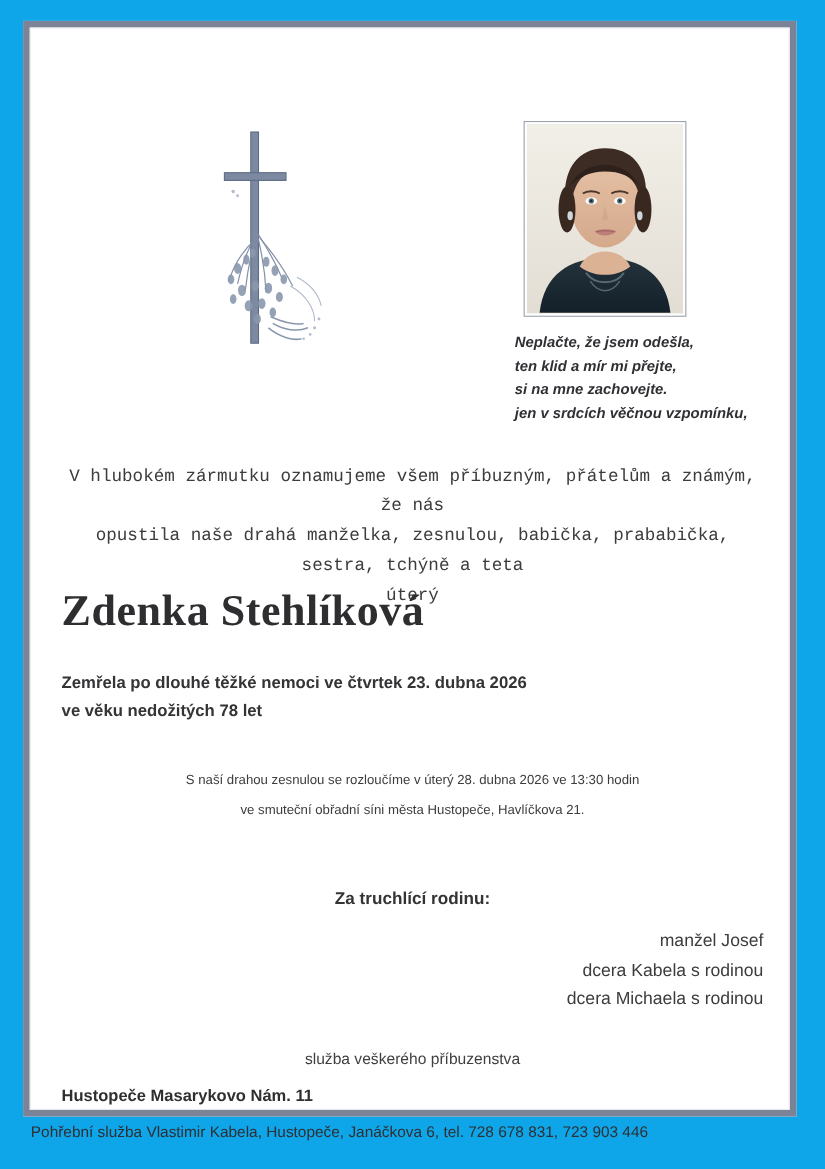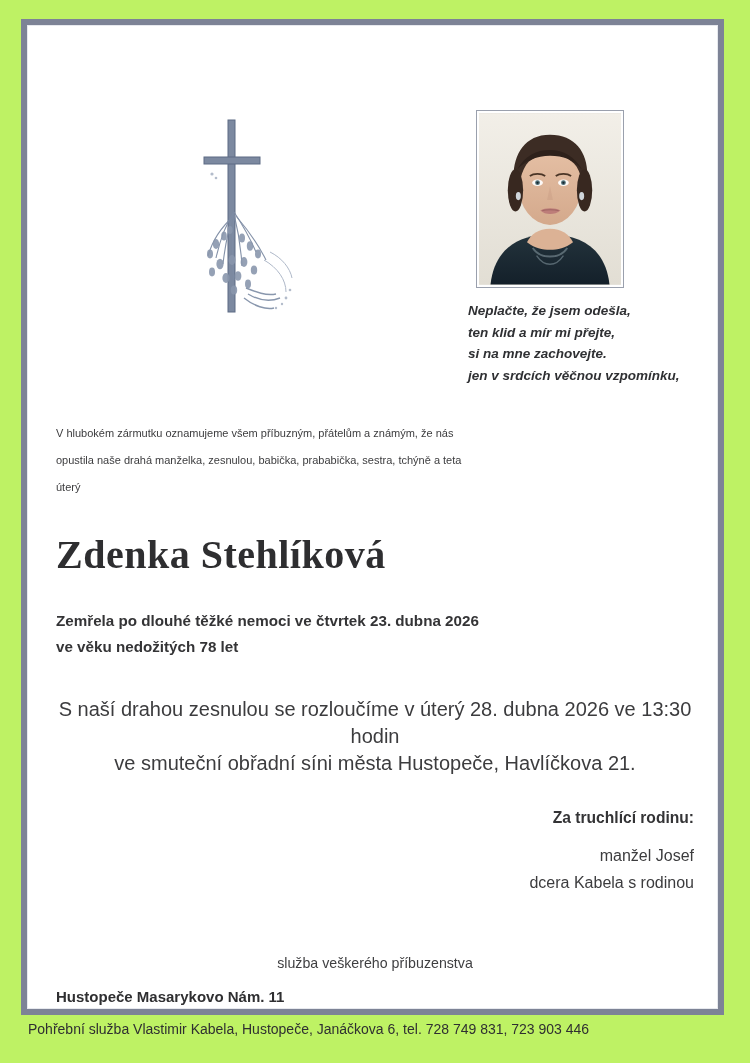--- a/index.html
+++ b/index.html
@@ -7,21 +7,21 @@
     padding: 0;
     background: #ffffff;
   }
   body {
     font-family: "Liberation Sans", sans-serif;
   }
   .page {
     position: relative;
     width: 750px;
     height: 1063px;
-    background: #bef264;
+    background: #0ea5e9;
     overflow: hidden;
   }
   
   .frame {
     position: absolute;
     left: 21px;
     top: 19px;
     width: 703px;
     height: 996px;
     border: 6px solid #7d8396;
@@ -78,23 +78,25 @@
     color: #2f3033;
     font-weight: 600;
   }
 
   
   .announce {
     position: absolute;
     left: 56px;
     top: 420px;
     width: 638px;
-    font-size: 11px;
+    text-align: center;
+    font-size: 16px;
     line-height: 27px;
     color: #3c3c3e;
+    font-family: Liberation Mono, monospace;
   }
   .name {
     position: absolute;
     left: 56px;
     top: 531px;
     width: 638px;
     text-align: left;
     font-family: "Liberation Serif", serif;
     font-weight: bold;
     font-size: 40px;
@@ -111,30 +113,30 @@
     line-height: 26px;
     font-weight: bold;
     color: #343436;
   }
   .ceremony {
     position: absolute;
     left: 56px;
     top: 696px;
     width: 638px;
     text-align: center;
-    font-size: 20px;
+    font-size: 12px;
     line-height: 27px;
     color: #3c3c3e;
   }
   .family-head {
     position: absolute;
     left: 56px;
     top: 809px;
     width: 638px;
-    text-align: right;
+    text-align: center;
     font-size: 15.6px;
     font-weight: bold;
     color: #343436;
   }
   .family-list {
     position: absolute;
     left: 56px;
     top: 843px;
     width: 638px;
     text-align: right;
@@ -300,19 +302,20 @@
 
   <div class="ceremony">
     <span class="line">S naší drahou zesnulou se rozloučíme v úterý 28. dubna 2026 ve 13:30 hodin</span>
     <span class="line">ve smuteční obřadní síni města Hustopeče, Havlíčkova 21.</span>
   </div>
 
   <div class="family-head">Za truchlící rodinu:</div>
   <div class="family-list">
     <span class="line">manžel Josef</span>
     <span class="line">dcera Kabela s rodinou</span>
+    <span class="line">dcera Michaela s rodinou</span>
   </div>
 
   <div class="on-behalf">služba veškerého příbuzenstva</div>
   <div class="town">Hustopeče Masarykovo Nám. 11</div>
-  <div class="provider">Pohřební služba Vlastimir Kabela, Hustopeče, Janáčkova 6, tel. 728 749 831, 723 903 446</div>
+  <div class="provider">Pohřební služba Vlastimir Kabela, Hustopeče, Janáčkova 6, tel. 728 678 831, 723 903 446</div>
 
 </div>
 
 </body></html>

